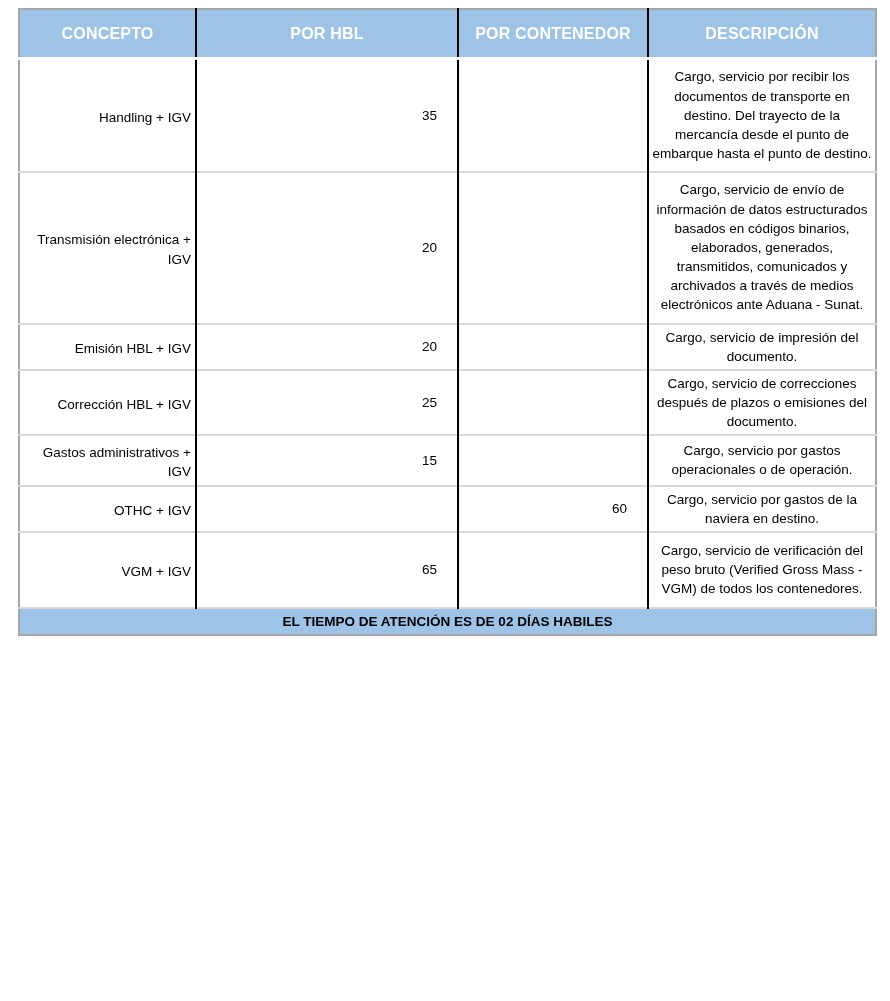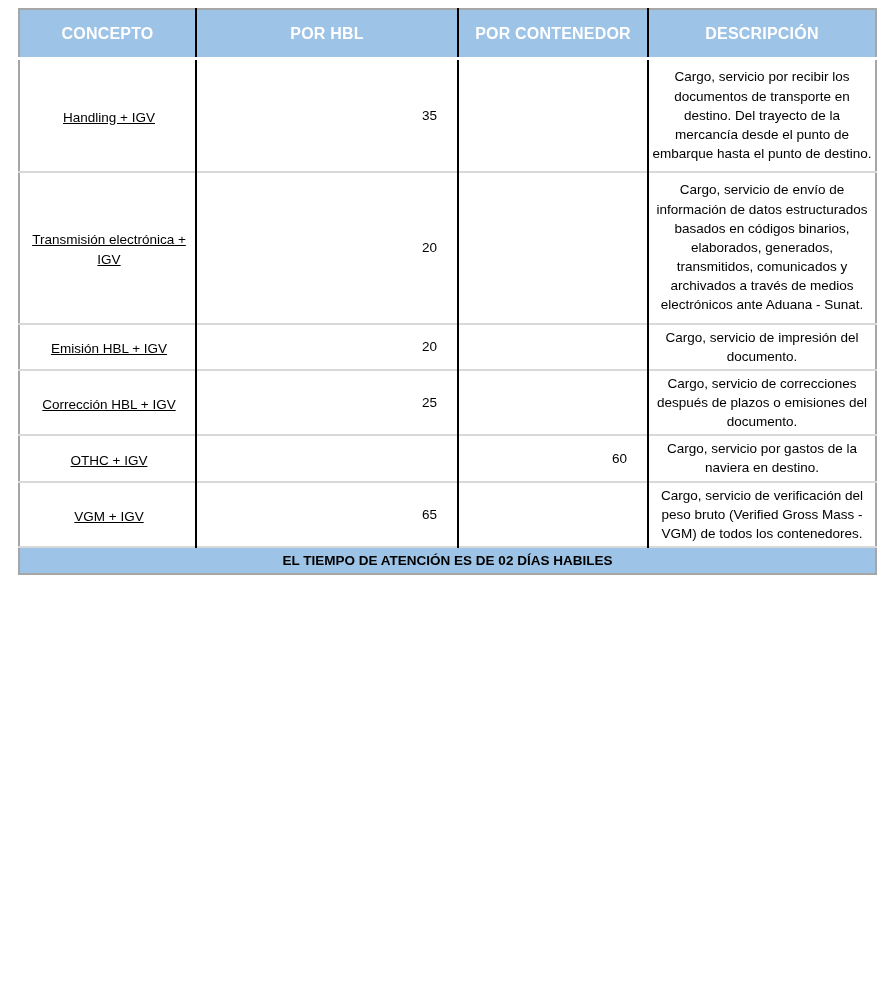--- a/index.html
+++ b/index.html
@@ -24,21 +24,21 @@
     border-bottom:3px solid #ffffff;padding:0 2px;
     letter-spacing:0.2px;
   }
   thead th + th{border-left:2px solid #000000;}
   tbody td{
     font-size:13.5px;line-height:1.42;vertical-align:middle;
     border-top:2px solid #d9d9d9;background:#ffffff;
   }
   tbody tr:first-child td{border-top:none;}
   tbody td + td{border-left:2px solid #000000;}
-  td.cell-left{text-align:center;padding:7px 4px 3px 7px;text-decoration:underline;}
+  td.cell-left{text-align:right;padding:7px 4px 3px 7px;}
   td.cell-center{text-align:right;padding:3px 20px;}
   td.cell-desc{text-align:center;padding:3px 3px;border-radius:12px;}
   tbody tr:nth-child(1){height:113px}
   tbody tr:nth-child(2){height:152px}
   tbody tr:nth-child(3){height:38px}
   tbody tr:nth-child(4){height:56px}
   tbody tr:nth-child(5){height:44px}
   tbody tr:nth-child(6){height:35px}
   tbody tr:nth-child(7){height:76px}
   tfoot td{
@@ -85,20 +85,26 @@
           <td class="cell-center"></td>
           <td class="cell-desc">Cargo, servicio de impresión del documento.</td>
         </tr>
         <tr>
           <td class="cell-left">Corrección HBL + IGV</td>
           <td class="cell-center">25</td>
           <td class="cell-center"></td>
           <td class="cell-desc">Cargo, servicio de correcciones después de plazos o emisiones del documento.</td>
         </tr>
         <tr>
+          <td class="cell-left">Gastos administrativos + IGV</td>
+          <td class="cell-center">15</td>
+          <td class="cell-center"></td>
+          <td class="cell-desc">Cargo, servicio por gastos operacionales o de operación.</td>
+        </tr>
+        <tr>
           <td class="cell-left">OTHC + IGV</td>
           <td class="cell-center"></td>
           <td class="cell-center">60</td>
           <td class="cell-desc">Cargo, servicio por gastos de la naviera en destino.</td>
         </tr>
         <tr>
           <td class="cell-left">VGM + IGV</td>
           <td class="cell-center">65</td>
           <td class="cell-center"></td>
           <td class="cell-desc">Cargo, servicio de verificación del peso bruto (Verified Gross Mass - VGM) de todos los contenedores.</td>

